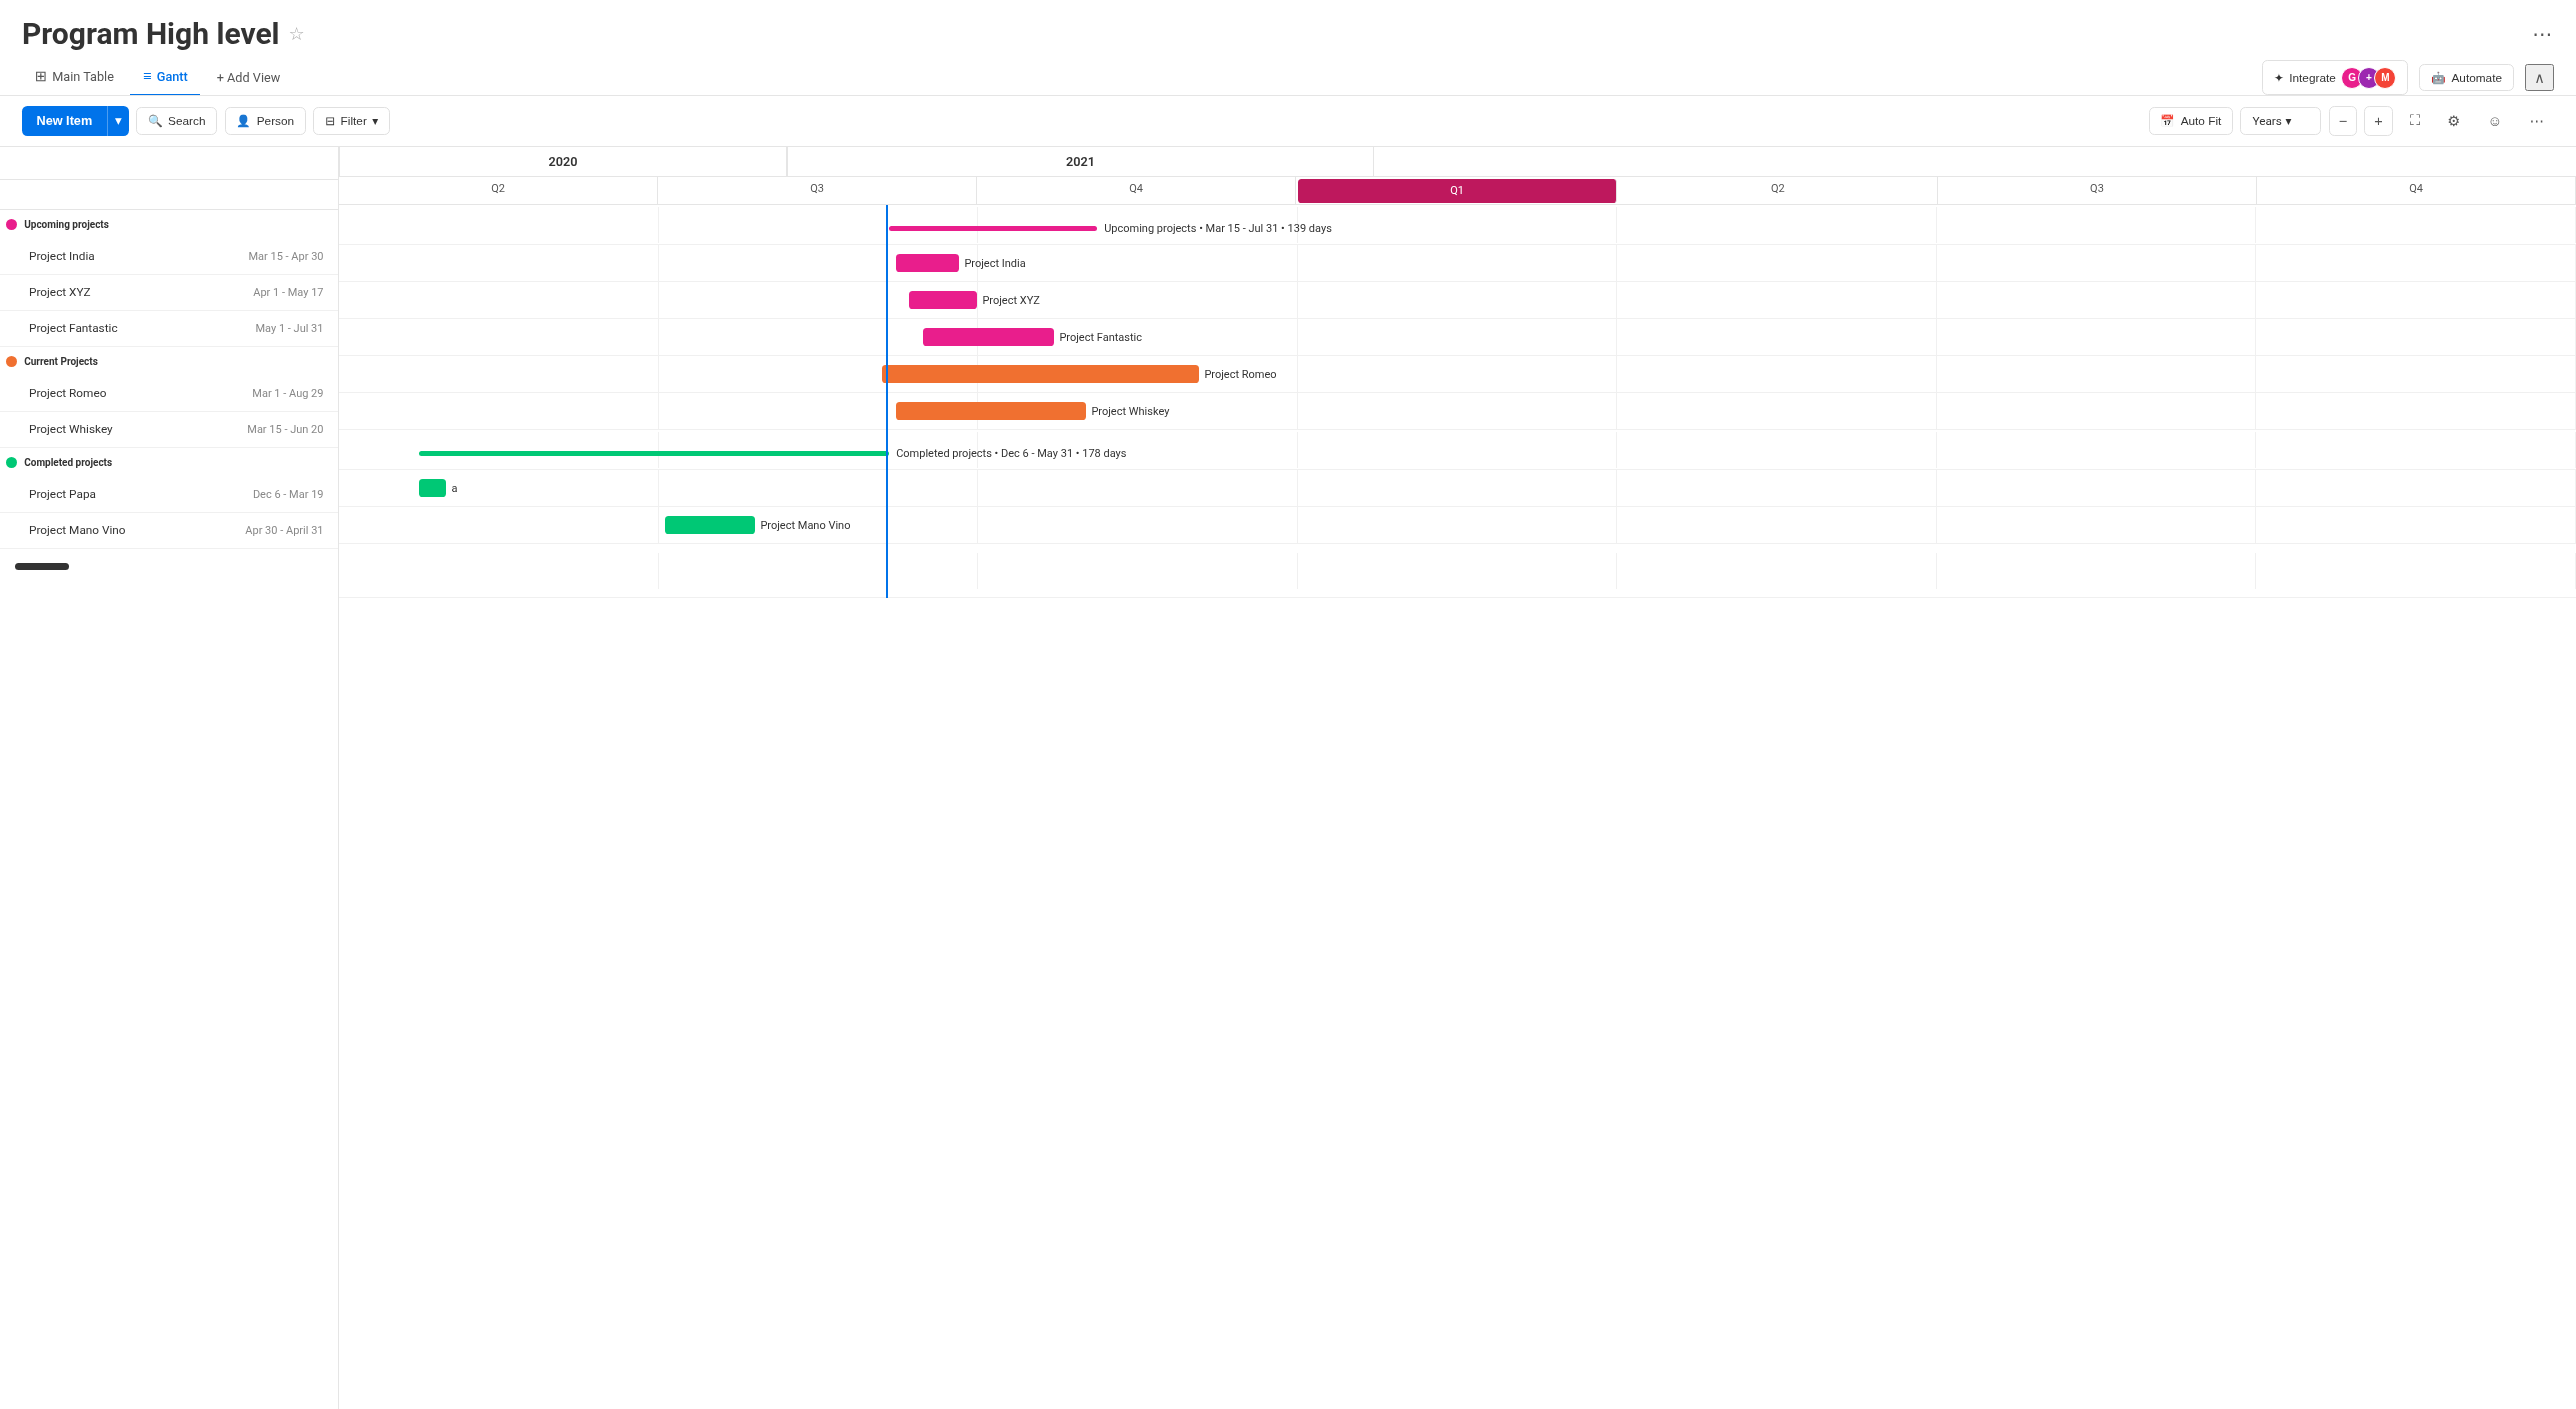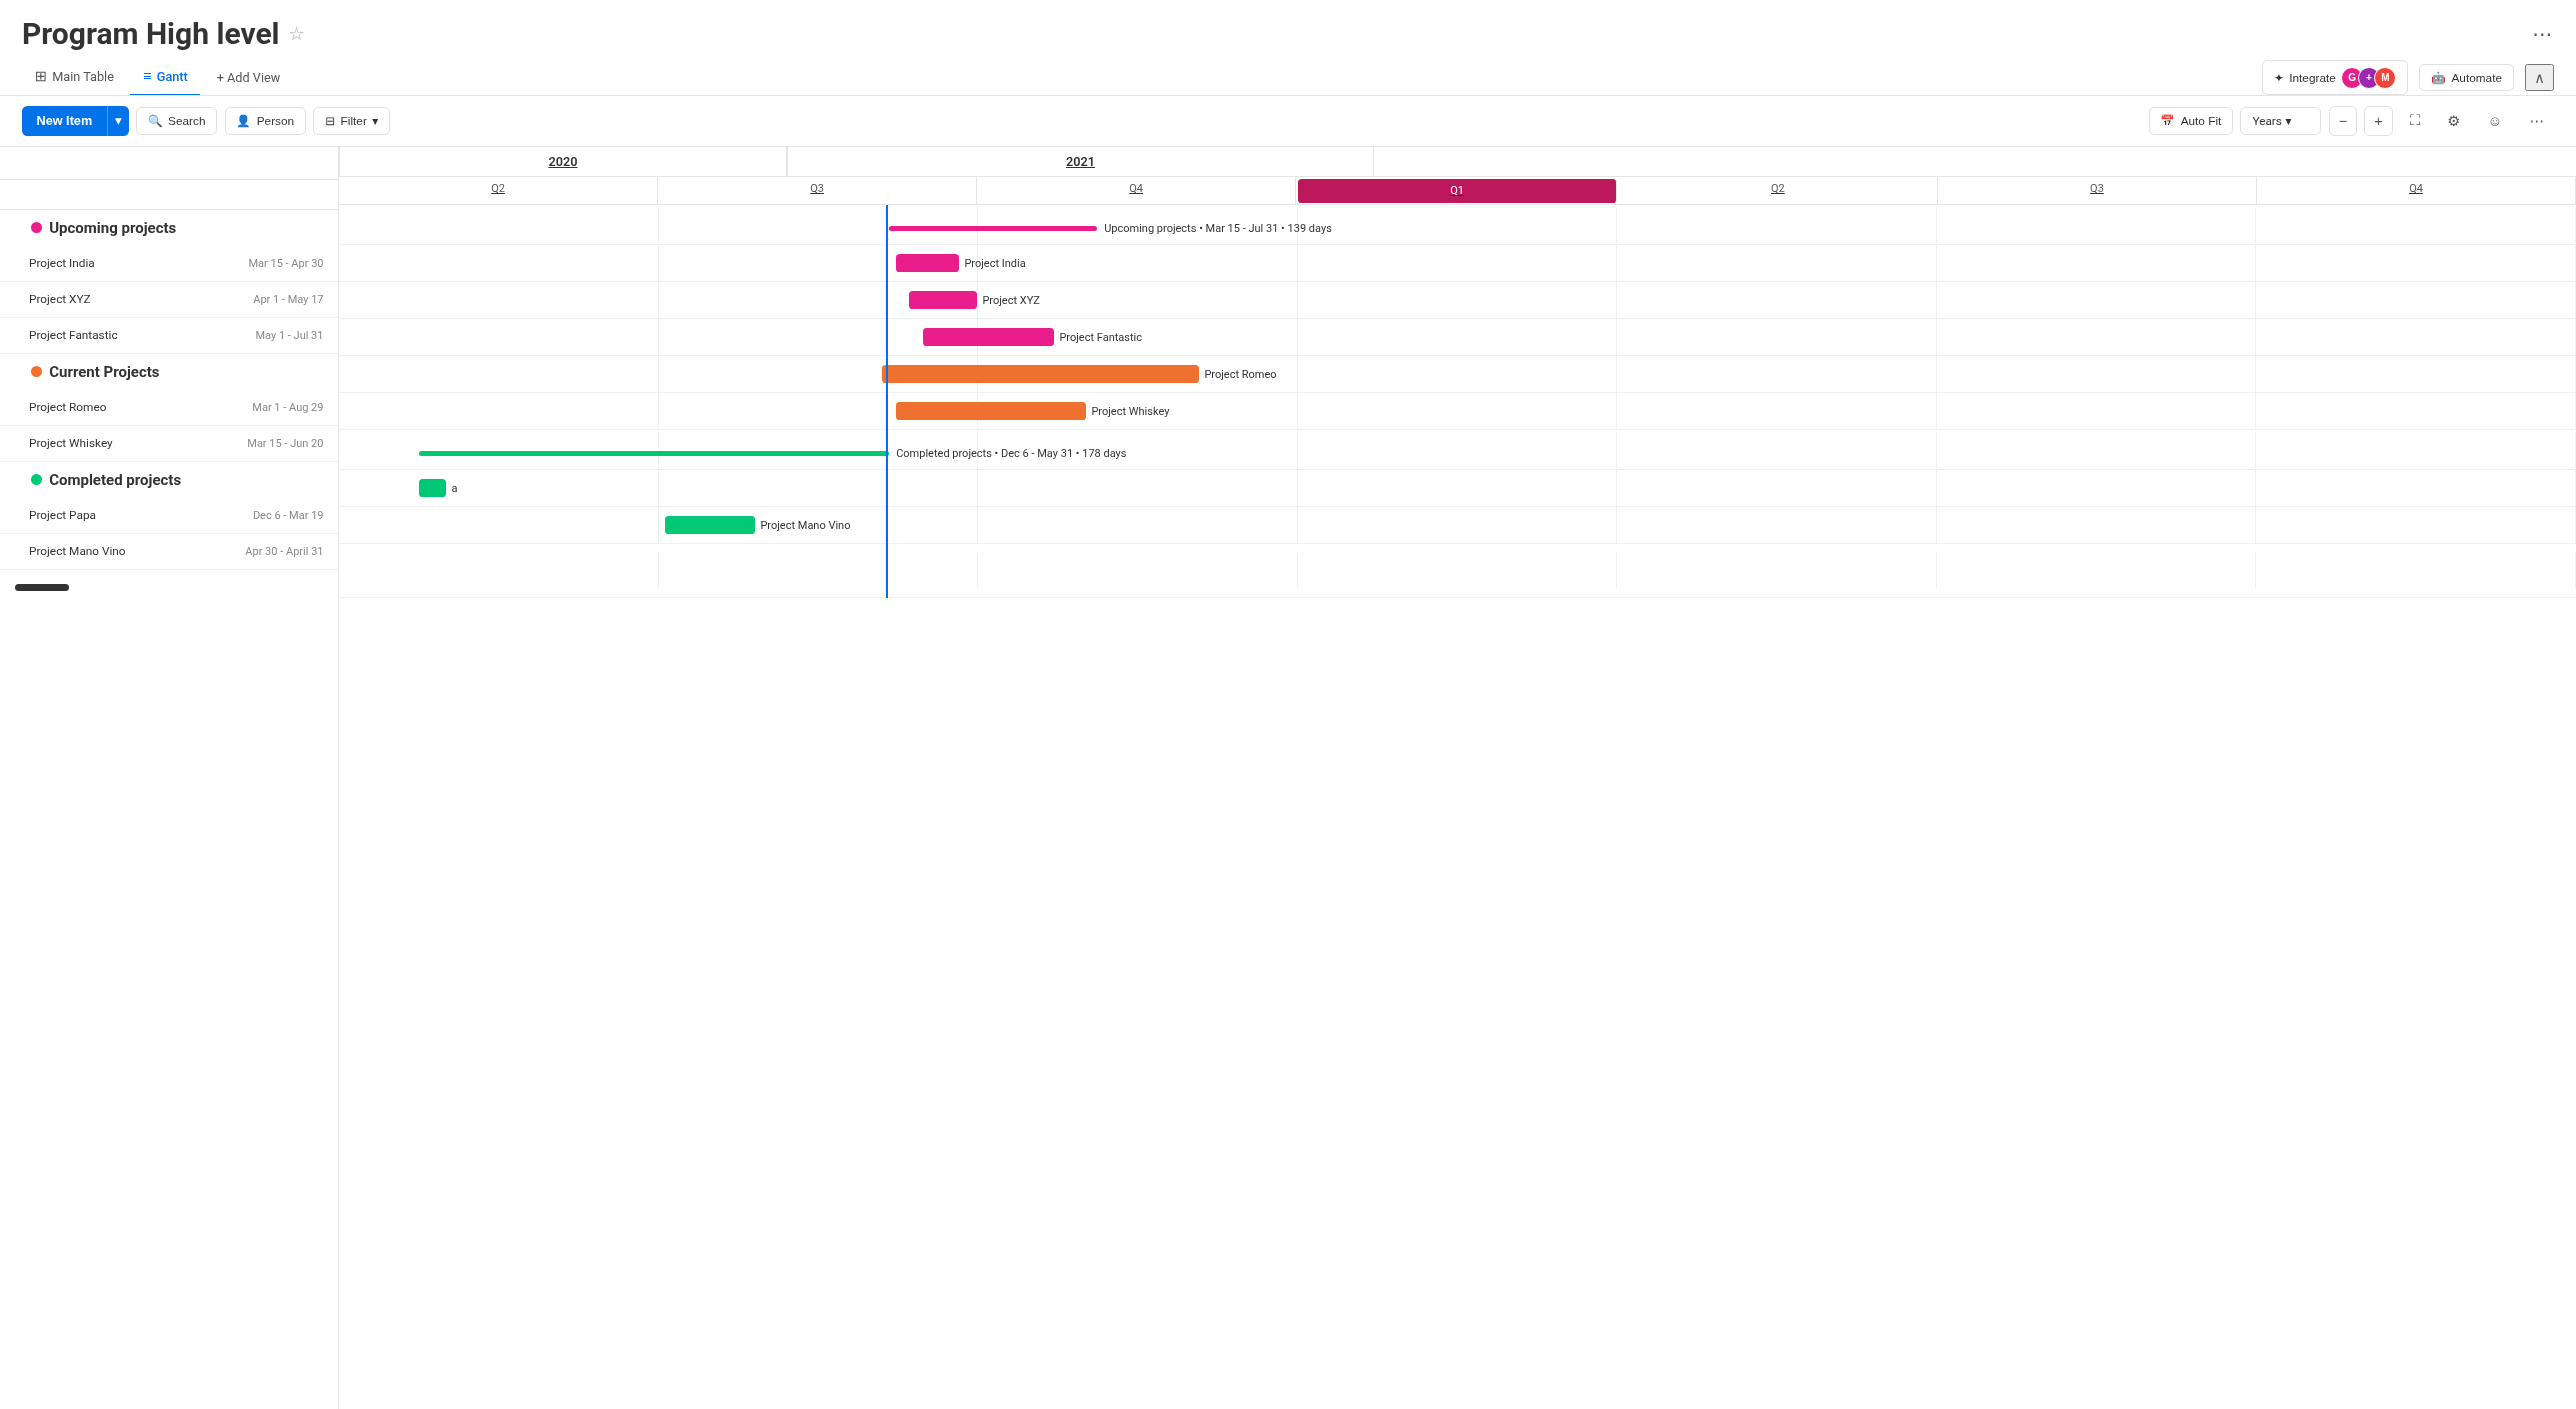--- a/index.html
+++ b/index.html
@@ -42,28 +42,28 @@
     
     .main-content { display: flex; height: calc(100vh - 145px); overflow: hidden; }
 
     
     .left-panel { width: 339px; min-width: 339px; border-right: 0.9px solid #e5e5e5; overflow-y: auto; overflow-x: hidden; }
 
     
     .gantt-area { flex: 1; overflow: auto; position: relative; }
 
     
-    .group-header { display: flex; align-items: center; gap: 7.2px; padding: 9px 31px; font-weight: 700; font-size: 15px; background: #fff; }
+    .group-header { display: flex; align-items: center; gap: 7.2px; padding: 9px 6px; font-weight: 700; font-size: 10px; background: #fff; }
     .group-dot { width: 11px; height: 11px; border-radius: 50%; flex-shrink: 0; }
     .task-row { display: flex; align-items: center; padding: 7.2px 14.5px 7.2px 29px; border-bottom: 0.9px solid #f0f0f0; min-height: 36px; }
     .task-name { flex: 1; font-size: 11.8px; color: #333; }
     .task-dates { font-size: 11px; color: #888; margin-left: auto; white-space: nowrap; }
 
     
-    .gantt-grid { min-width: 1266px; text-decoration: underline; }
+    .gantt-grid { min-width: 1266px; }
     .gantt-header-years { display: flex; border-bottom: 0.9px solid #e5e5e5; background: #fff; }
     .year-block { text-align: center; font-weight: 600; font-size: 12.7px; padding: 7.2px 0; border-right: 0.9px solid #e5e5e5; border-left: 0.9px solid #e5e5e5; }
     .gantt-header-quarters { display: flex; border-bottom: 0.9px solid #e5e5e5; background: #fff; }
     .quarter-cell { flex: 1; text-align: center; font-size: 11px; color: #555; padding: 5.4px 0; border-right: 0.9px solid #e5e5e5; min-width: 149px; }
     .quarter-cell.current { background: #be185d; color: #fff; border-radius: 3.6px; margin: 1.8px; }
     .gantt-body { position: relative; }
     .gantt-row { display: flex; min-height: 36px; border-bottom: 0.9px solid #f0f0f0; position: relative; align-items: center; }
     .gantt-cell { flex: 1; min-width: 149px; border-right: 0.9px solid #f0f0f0; height: 36px; }
     .gantt-group-row { min-height: 40px; border-bottom: 0.9px solid #f0f0f0; position: relative; display: flex; align-items: center; }
     .gantt-bar { height: 18px; border-radius: 3.6px; display: flex; align-items: center; padding: 0 5.4px; font-size: 10px; color: #fff; font-weight: 500; white-space: nowrap; cursor: pointer; }

